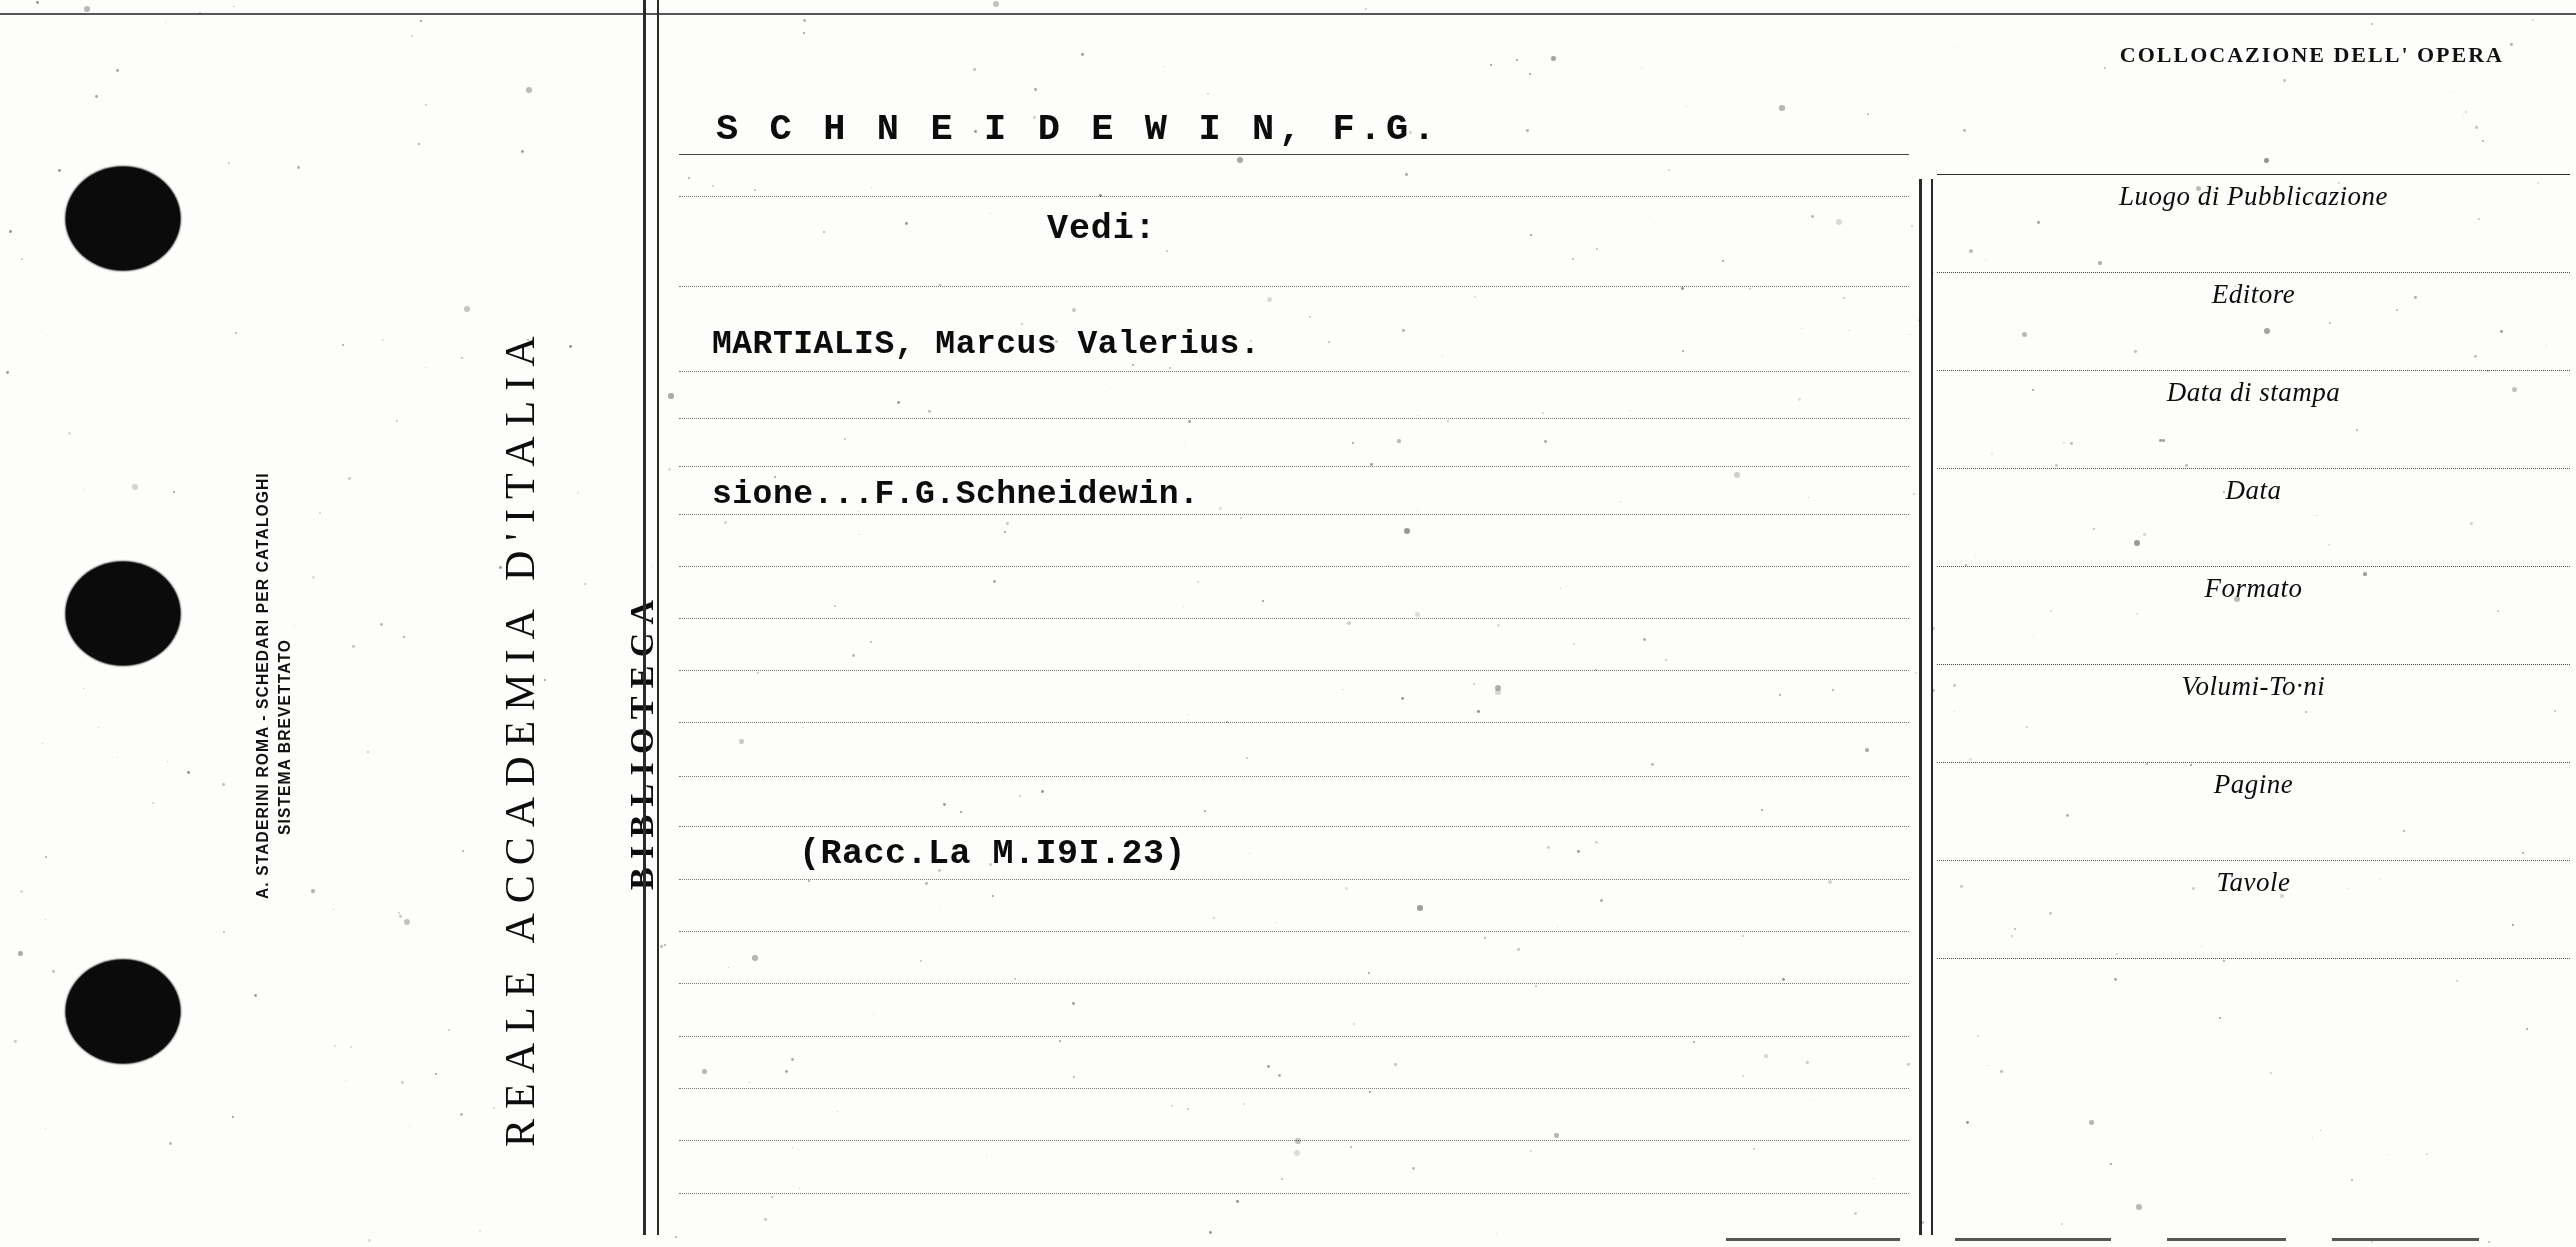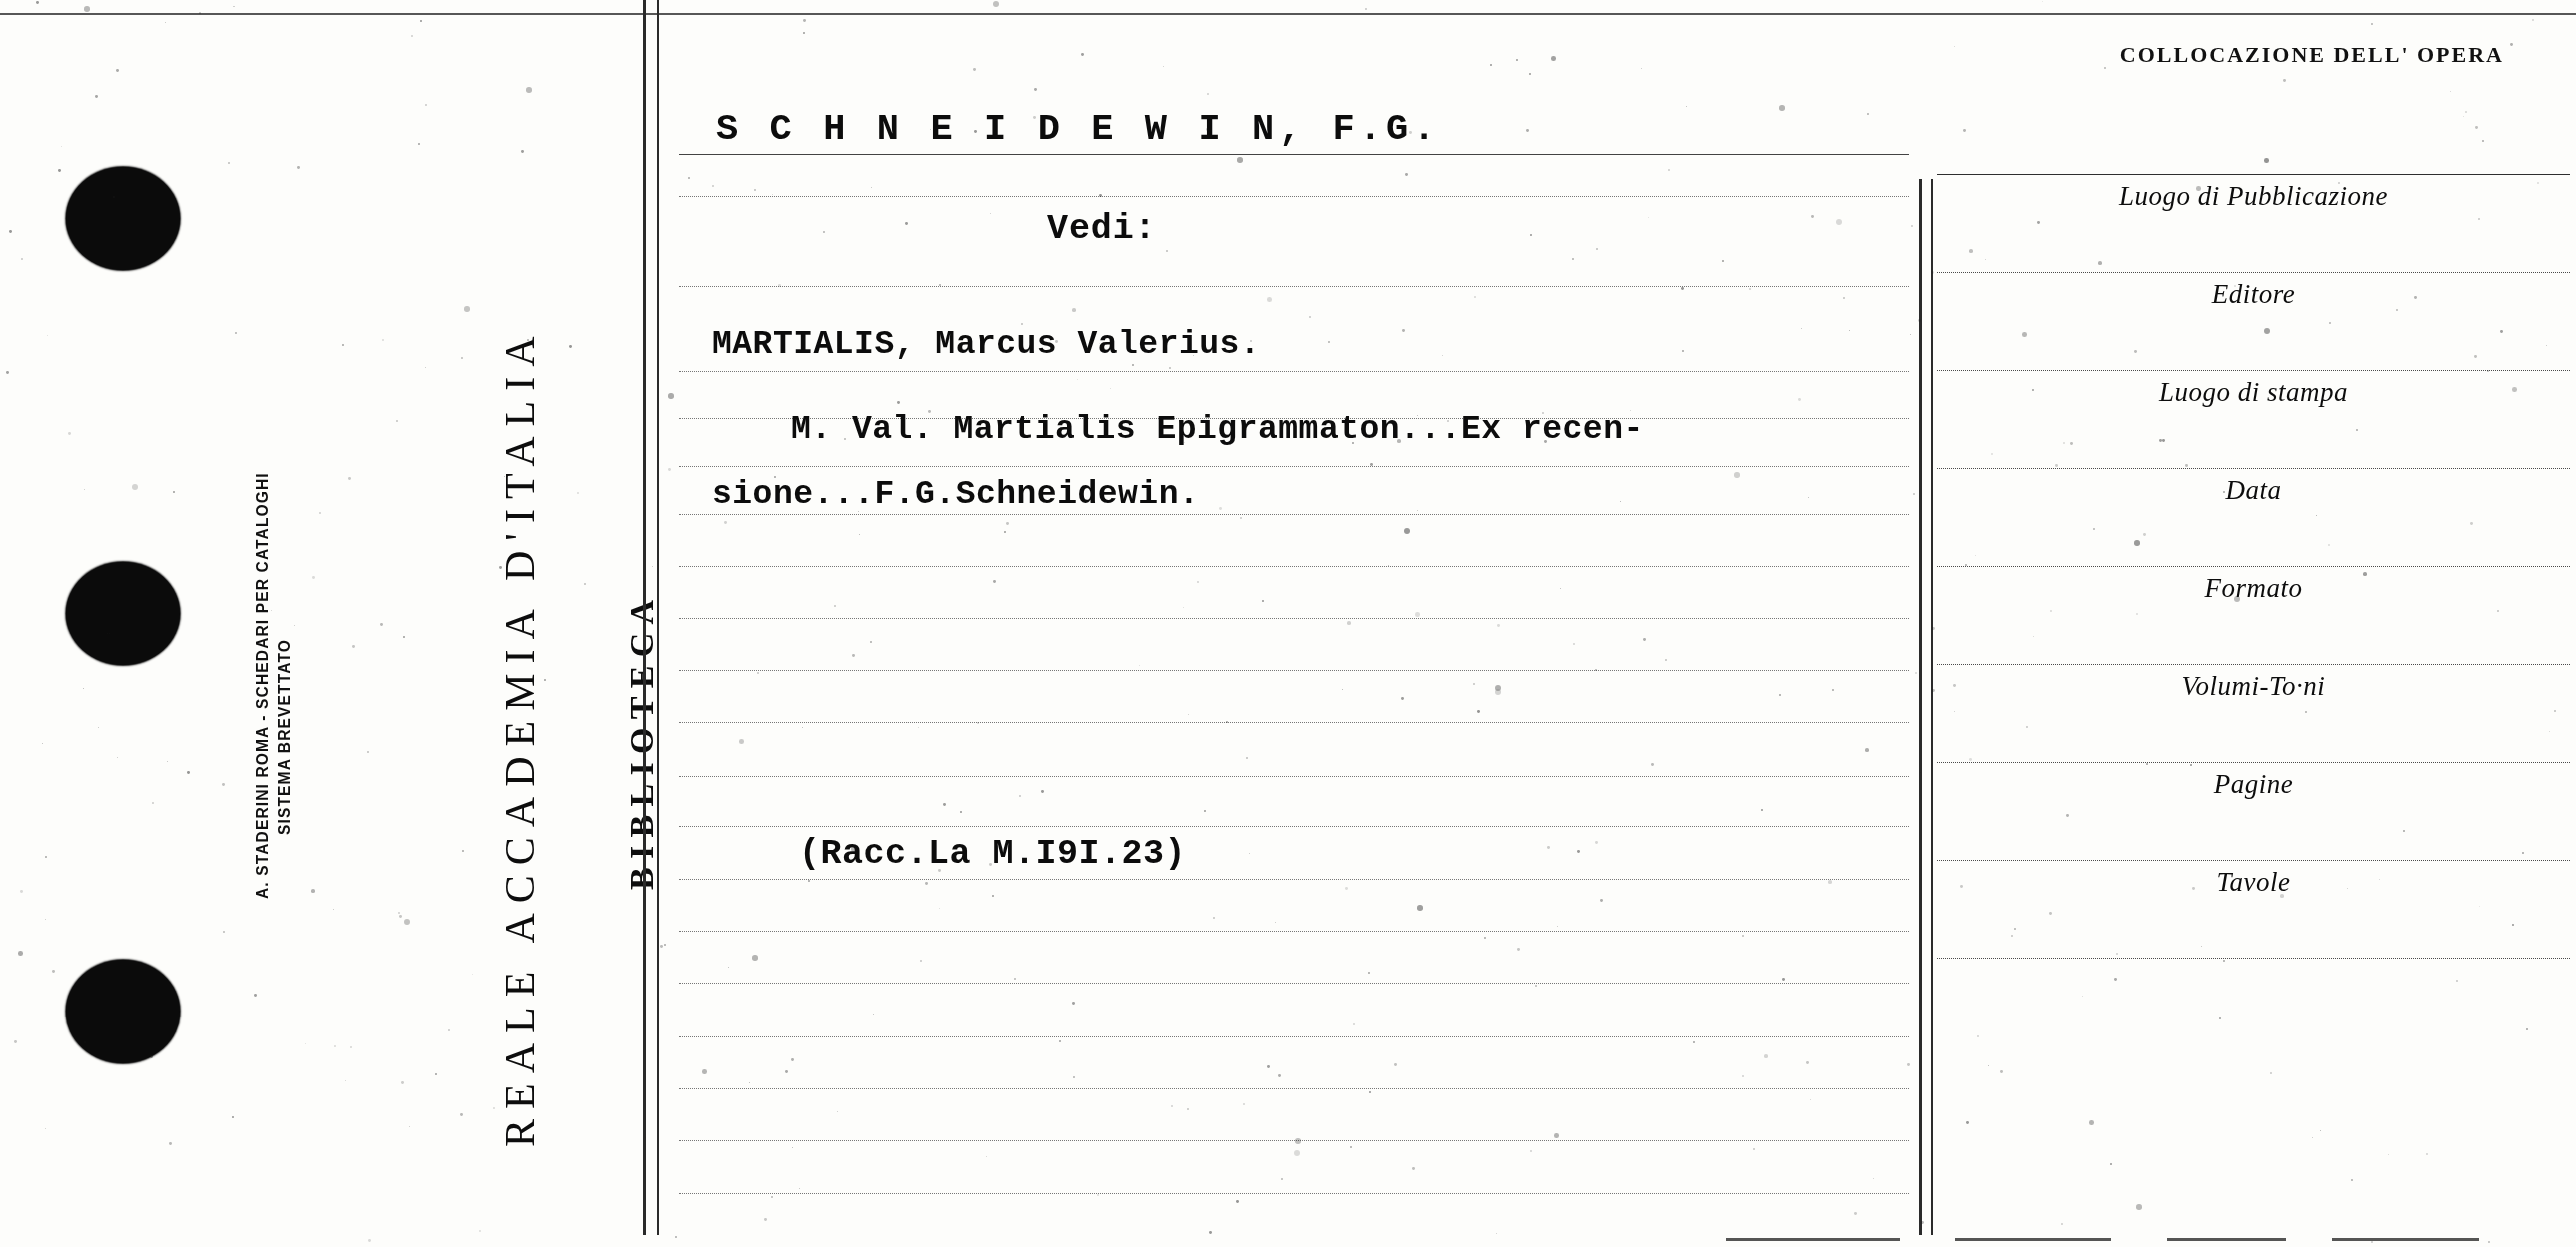--- a/index.html
+++ b/index.html
@@ -288,33 +288,32 @@
       <div class="ln" style="top: 1088px;"></div>
       <div class="ln" style="top: 1140px;"></div>
       <div class="ln" style="top: 1193px;"></div>
     </div>
 
   <div class="collocazione">COLLOCAZIONE  DELL' OPERA</div>
 
   <div class="tw title">S C H N E I D E W I N, F.G.</div>
   <div class="tw vedi">Vedi:</div>
   <div class="tw author">MARTIALIS, Marcus Valerius.</div>
-  <div class="tw body1">M. Val. Martialis Epigrammaton...Ex recen-</div>
   <div class="tw body2">sione...F.G.Schneidewin.</div>
   <div class="tw shelf">(Racc.La M.I9I.23)</div>
 
   <div class="fields" id="fields-col">
       <div class="field">
         <div class="field-label">Luogo di Pubblicazione</div>
       </div>
       <div class="field">
         <div class="field-label">Editore</div>
       </div>
       <div class="field">
-        <div class="field-label">Luogo di stampa</div>
+        <div class="field-label">Data di stampa</div>
       </div>
       <div class="field">
         <div class="field-label">Data</div>
       </div>
       <div class="field">
         <div class="field-label">Formato</div>
       </div>
       <div class="field">
         <div class="field-label">Volumi-To·ni</div>
       </div>

